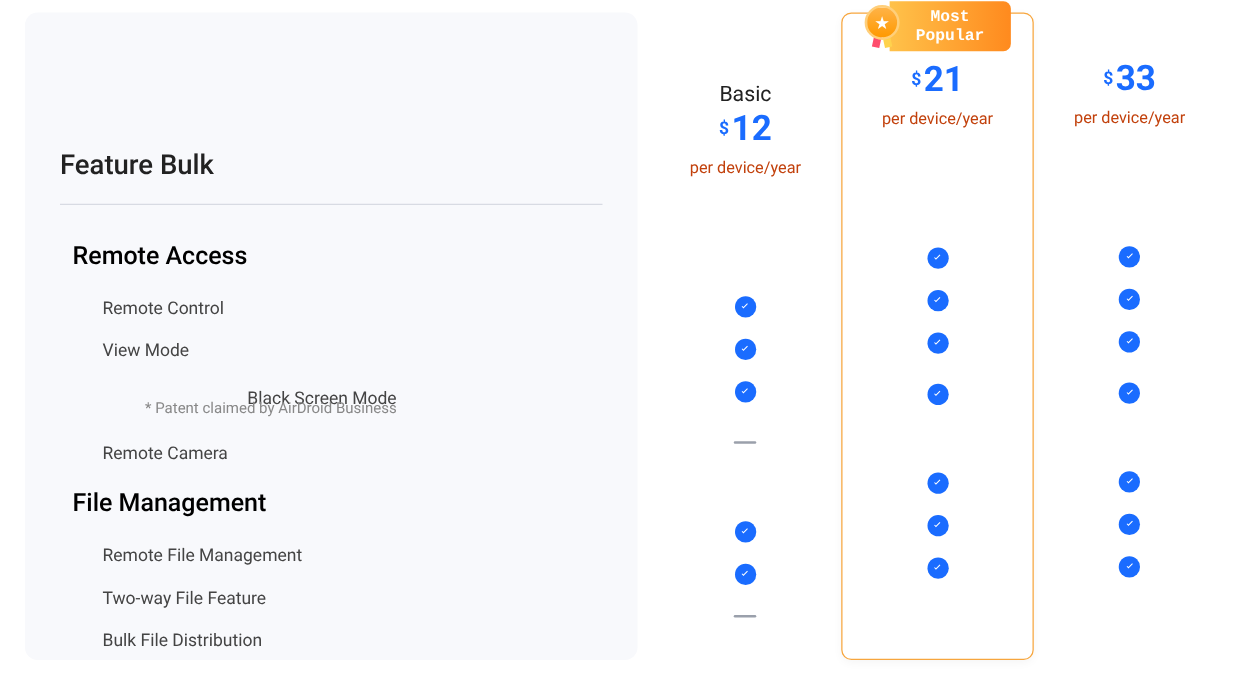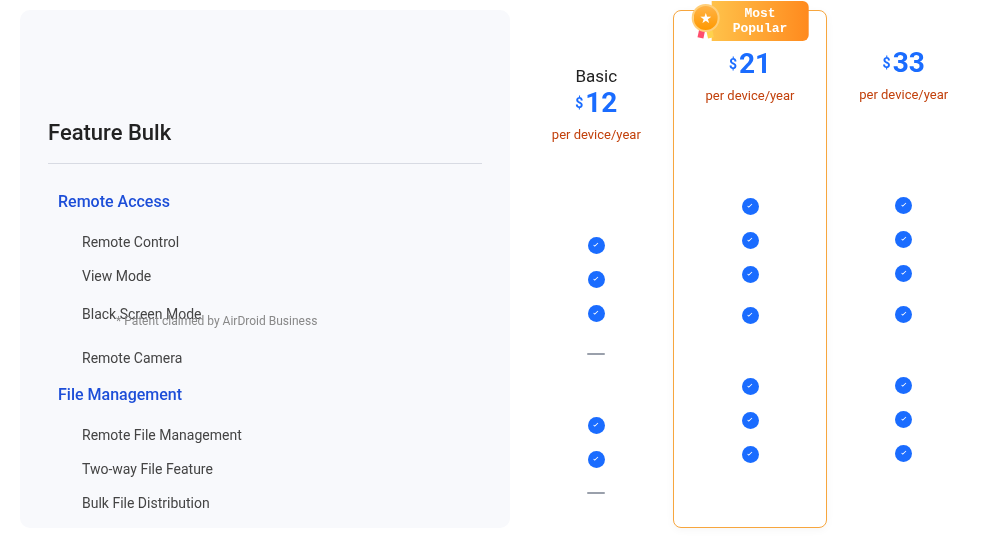--- a/index.html
+++ b/index.html
@@ -28,30 +28,31 @@
     font-weight: 500;
     color: #222;
     margin-top: 70px;
   }
   .left hr {
     border: none;
     border-top: 1px solid #d8dbe3;
     margin: 18px 0 28px 0;
   }
   .section-title {
-    font-size: 16px;
+    font-size: 20px;
     font-weight: 500;
-    color: #1d4ed8;
+    color: #000000;
     margin: 10px 0 14px 10px;
   }
   .feature-row {
     display: flex;
     align-items: center;
     height: 34px;
     padding-left: 34px;
+    text-align: right;
   }
   .feature-row.tall { height: 48px; }
   .feature-label {
     font-size: 14px;
     color: #444;
   }
   .feature-sub {
     font-size: 12px;
     color: #888;
     padding-left: 34px;

